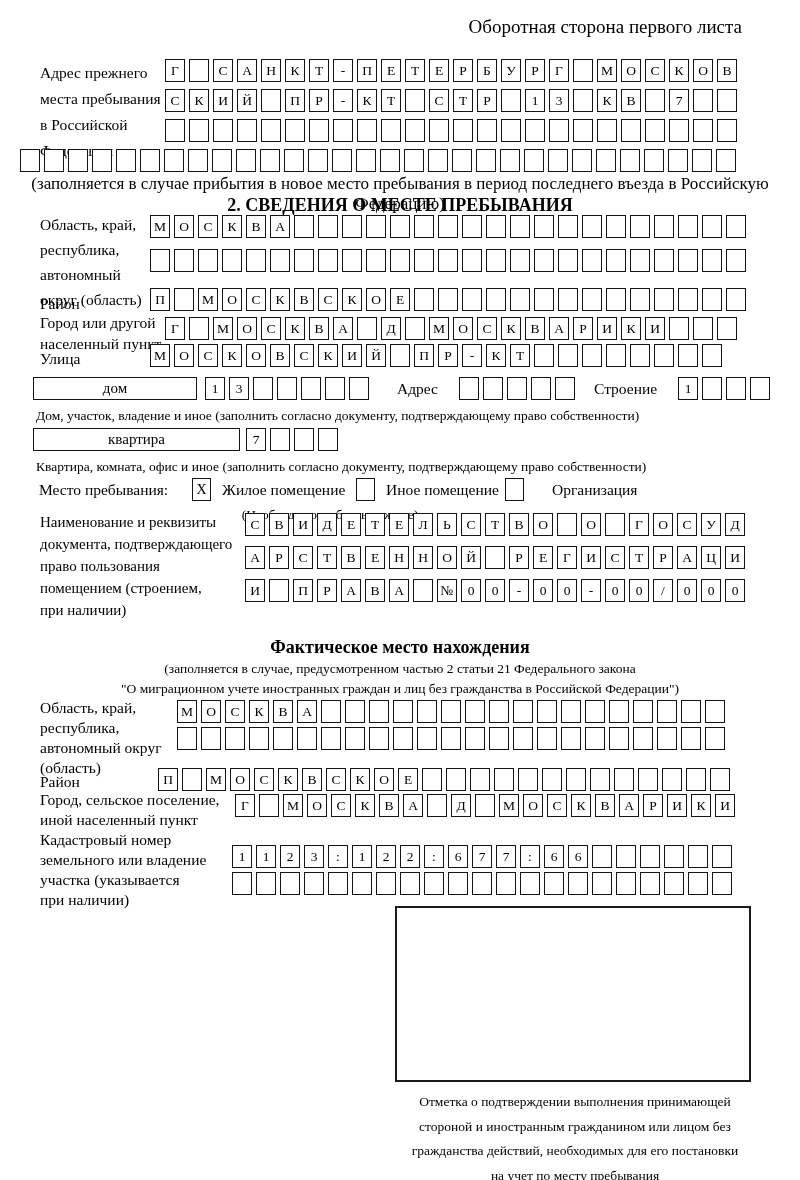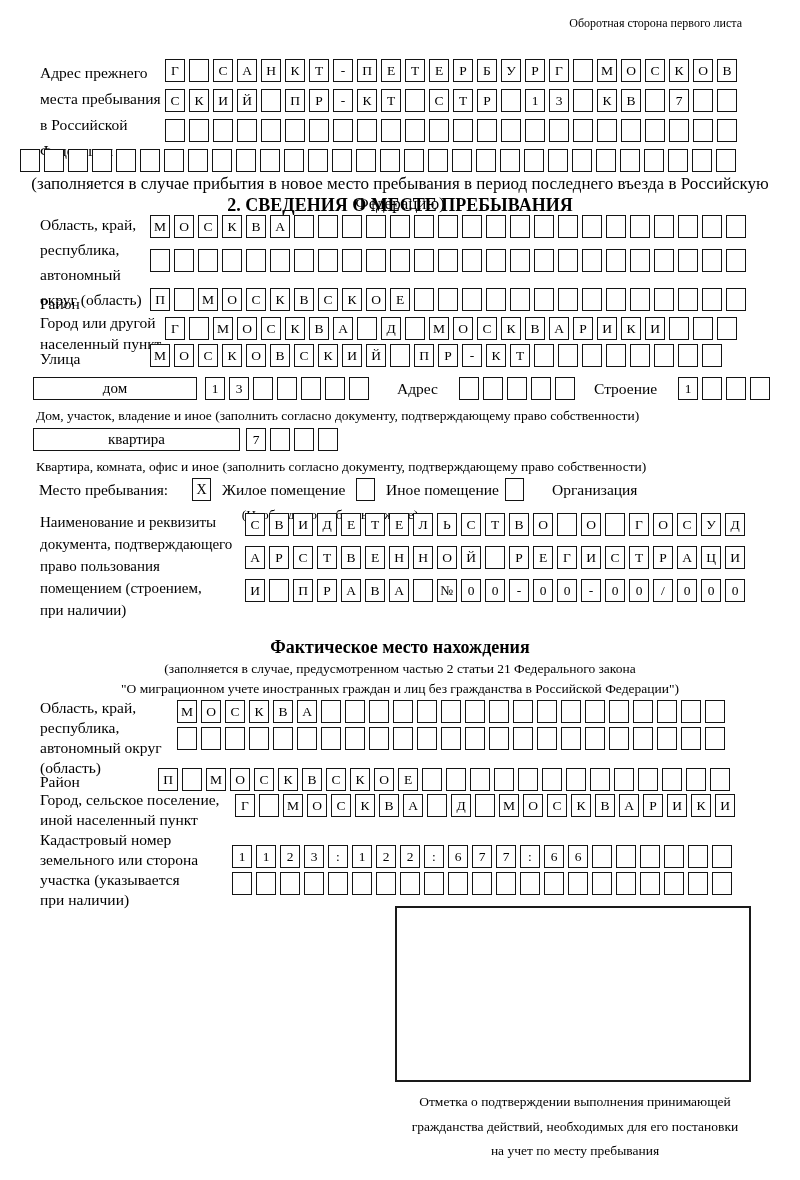--- a/index.html
+++ b/index.html
@@ -3,21 +3,21 @@
 <meta charset="utf-8">
 <style>
   html,body{margin:0;padding:0;background:#ffffff;}
   .page{
     position:relative;width:800px;height:1180px;margin:0 auto;
     background:#ffffff;color:#000;
     font-family:"Liberation Serif","DejaVu Serif",serif;
     overflow:hidden;
   }
   .abs{position:absolute;}
-  .hdr-note{font-size:12px;}
+  .hdr-note{font-size:19px;}
   .lbl{font-size:15.5px;line-height:25px;}
   .lbl-tight .lbl-line{line-height:20px;}
   .lbl-2 .lbl-line{line-height:21px;}
   .lbl-doc .lbl-line{line-height:22px;font-size:15px;}
   .caption{font-size:17px;}
   .caption-md{font-size:13.5px;}
   .center{left:0;width:800px;text-align:center;}
   .sec-title{font-size:18px;font-weight:bold;}
   .cellrow{display:flex;gap:4px;}
   .cell{
@@ -549,21 +549,21 @@
       <span class="cell">В</span>
       <span class="cell">А</span>
       <span class="cell">Р</span>
       <span class="cell">И</span>
       <span class="cell">К</span>
       <span class="cell">И</span>
     </div>
 
   <div class="abs lbl lbl-tight" style="left:40px;top:830px;">
       <div class="lbl-line">Кадастровый номер</div>
-      <div class="lbl-line">земельного или сторона</div>
+      <div class="lbl-line">земельного или владение</div>
       <div class="lbl-line">участка (указывается</div>
       <div class="lbl-line">при наличии)</div>
     </div>
   <div class="abs cellrow" style="left:232px;top:845px;">
       <span class="cell">1</span>
       <span class="cell">1</span>
       <span class="cell">2</span>
       <span class="cell">3</span>
       <span class="cell">:</span>
       <span class="cell">1</span>
@@ -603,17 +603,18 @@
       <span class="cell"></span>
       <span class="cell"></span>
       <span class="cell"></span>
       <span class="cell"></span>
       <span class="cell"></span>
     </div>
 
   <div class="abs stamp-box" style="left:395px;top:906px;width:352px;height:172px;"></div>
   <div class="abs stamp-cap" style="left:385px;top:1090px;width:380px;">
       <div class="lbl-line">Отметка о подтверждении выполнения принимающей</div>
+      <div class="lbl-line">стороной и иностранным гражданином или лицом без</div>
       <div class="lbl-line">гражданства действий, необходимых для его постановки</div>
       <div class="lbl-line">на учет по месту пребывания</div>
     </div>
 
 </div>
 
 </body></html>

